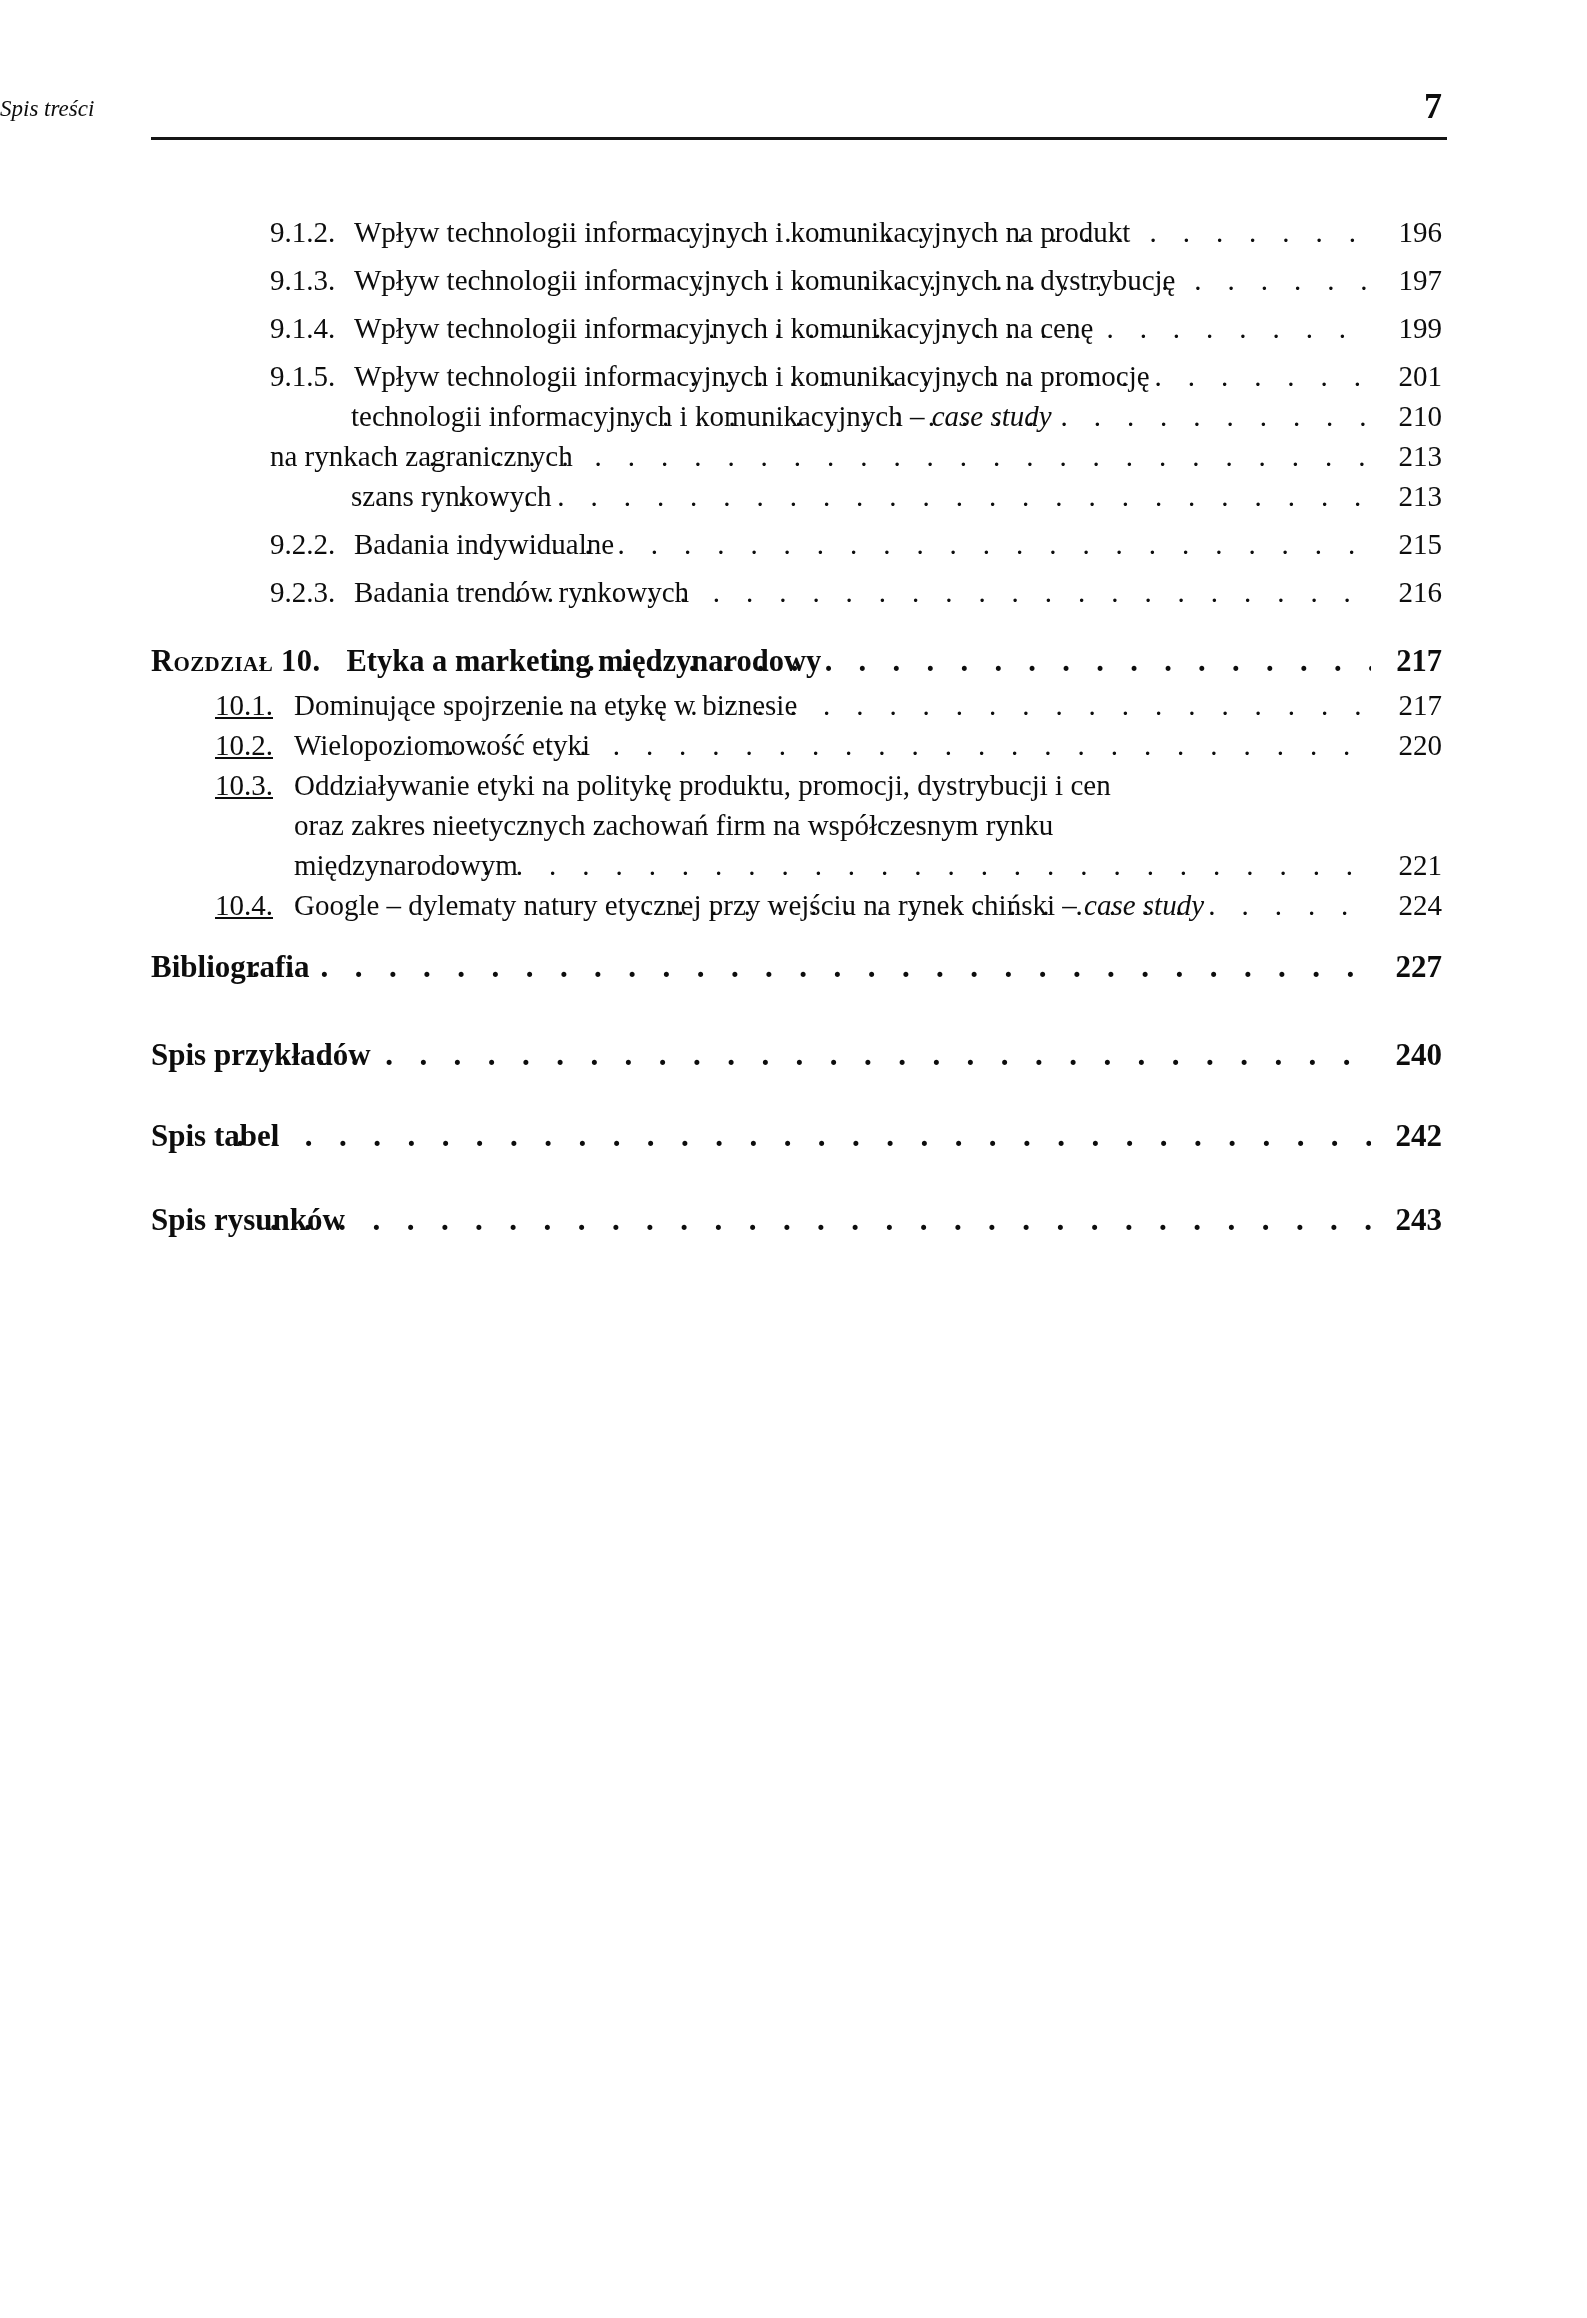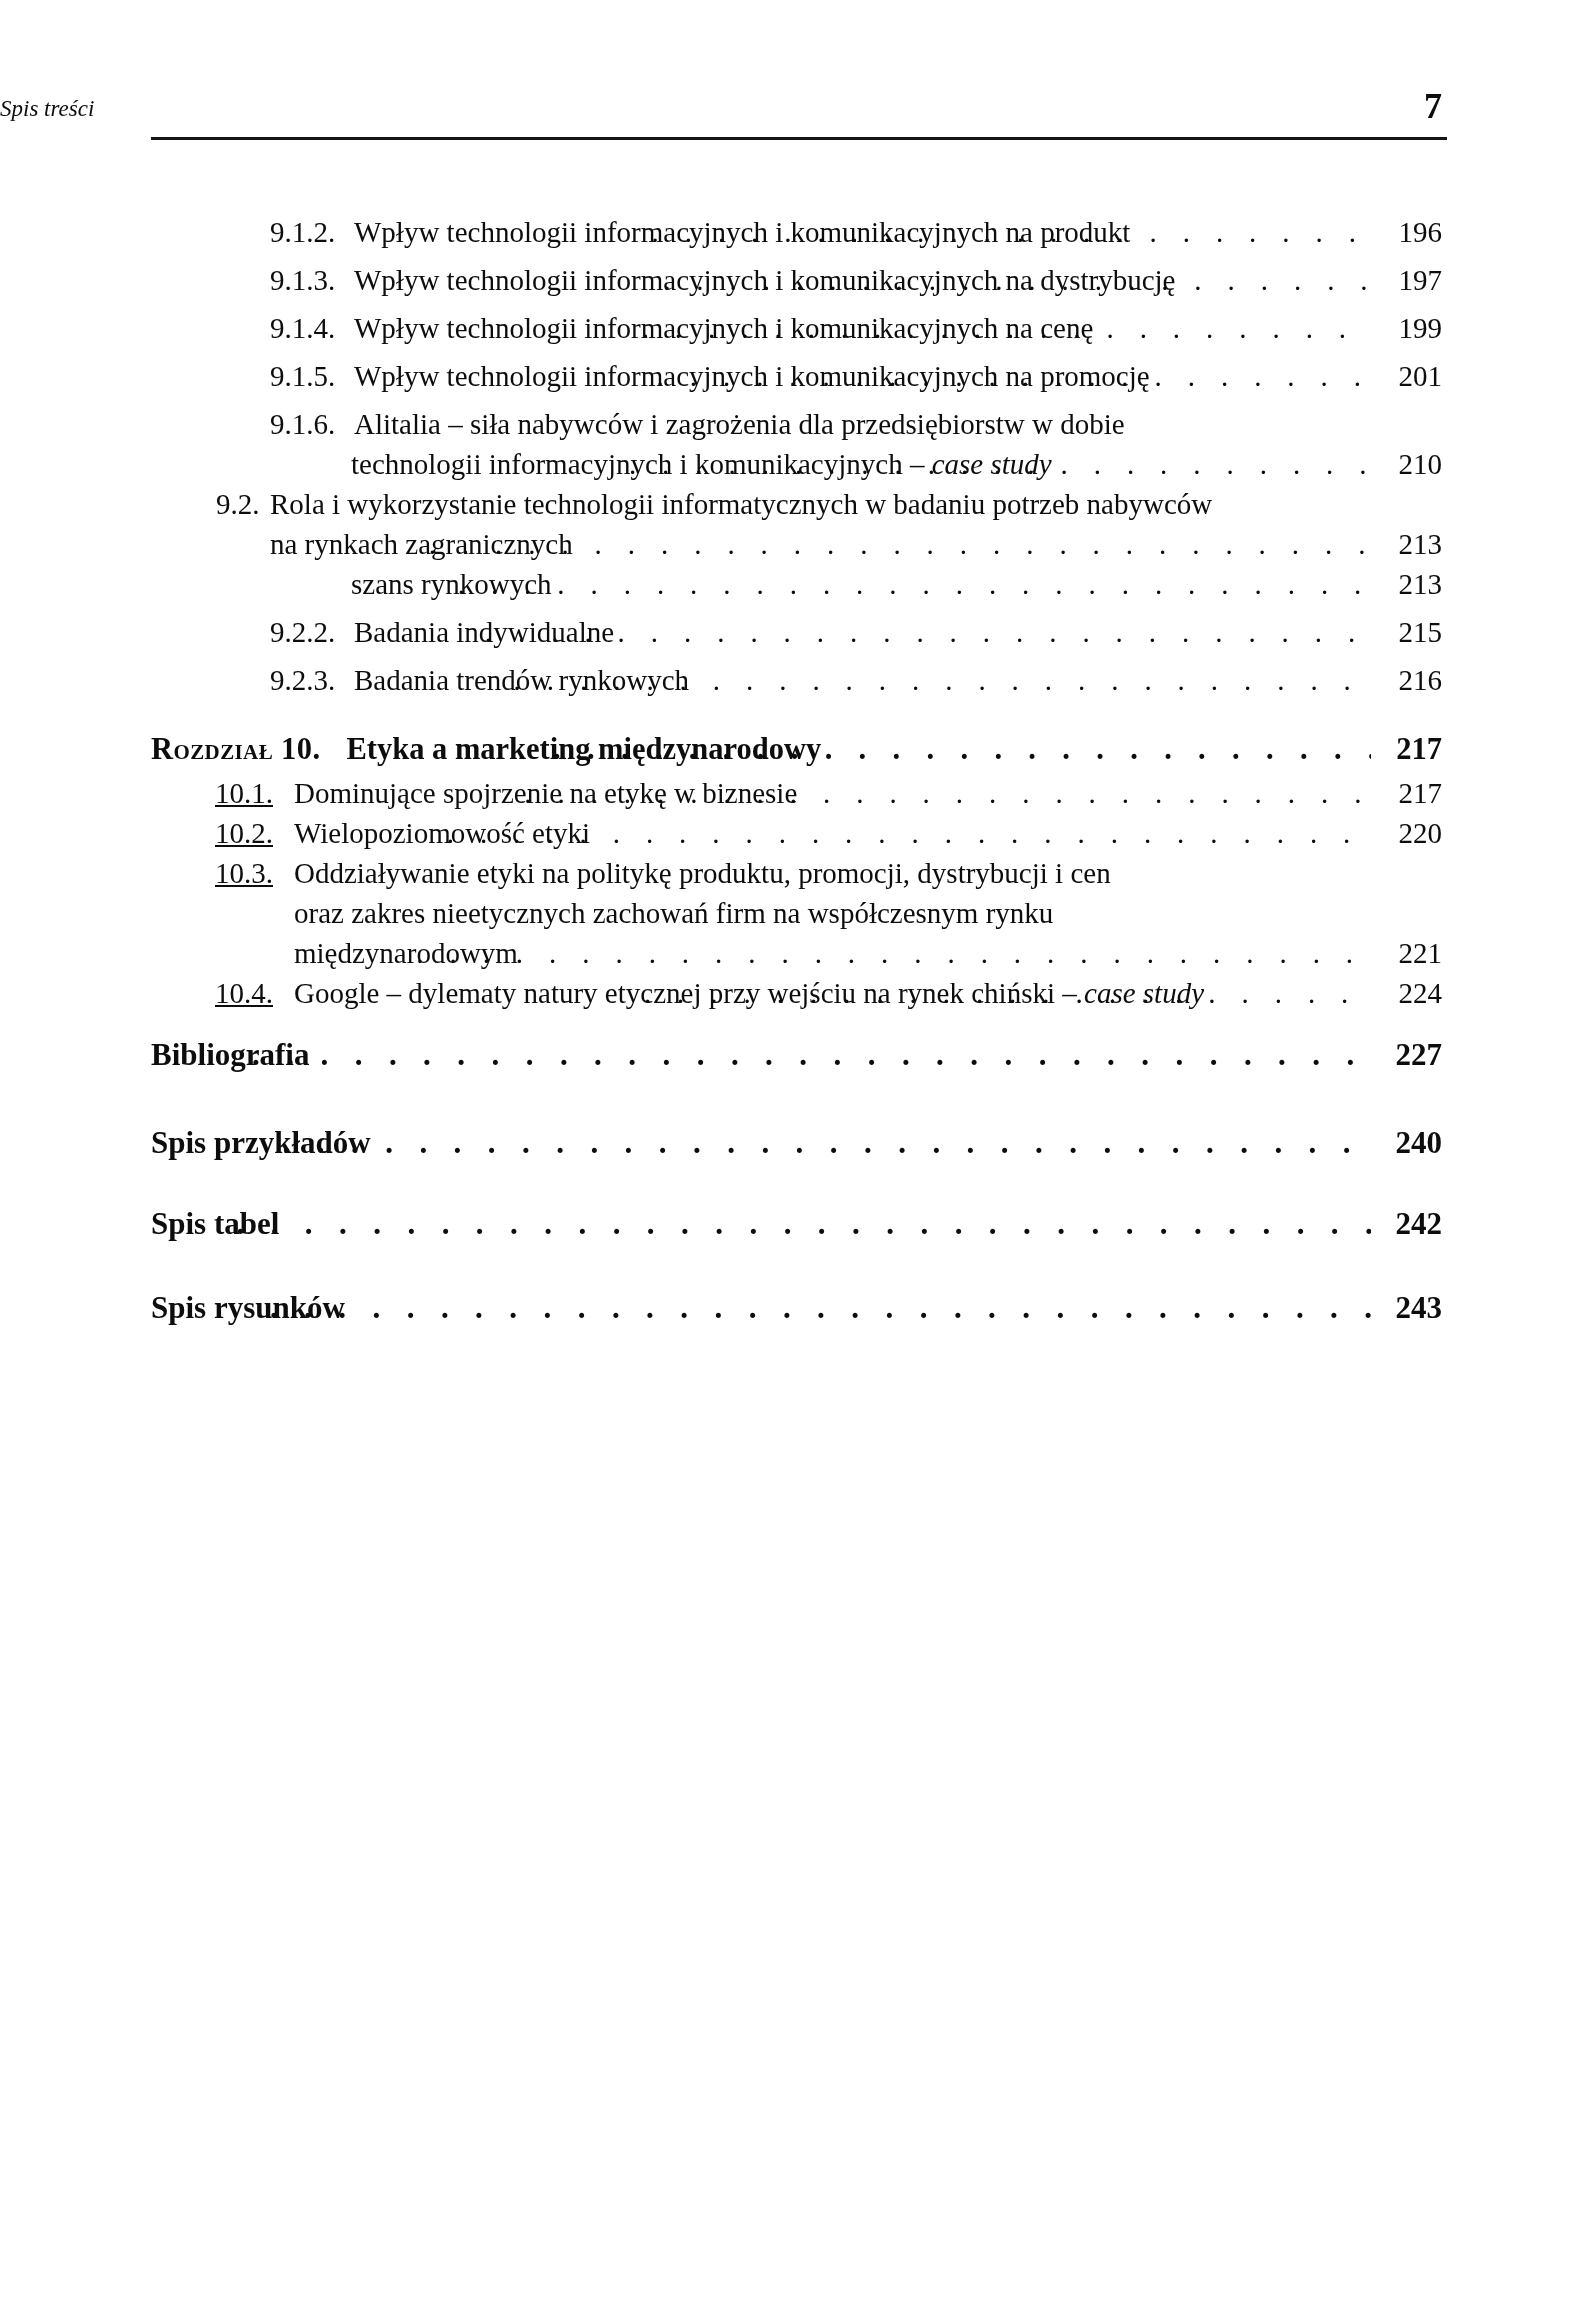--- a/index.html
+++ b/index.html
@@ -134,32 +134,24 @@
         <span class="txt">Wpływ technologii informacyjnych i komunikacyjnych na cenę</span>
         <span class="leader"></span>
         <span class="pg">199</span>
       </div>
       <div class="row l3">
         <span class="num">9.1.5.</span>
         <span class="txt">Wpływ technologii informacyjnych i komunikacyjnych na promocję</span>
         <span class="leader"></span>
         <span class="pg">201</span>
       </div>
-      <div class="row l3">
-        <span class="num">9.1.6.</span>
-        <span class="txt">Alitalia – siła nabywców i zagrożenia dla przedsiębiorstw w dobie</span>
-      </div>
       <div class="row l3c">
         <span class="txt">technologii informacyjnych i komunikacyjnych – <em>case study</em></span>
         <span class="leader"></span>
         <span class="pg">210</span>
-      </div>
-      <div class="row l2">
-        <span class="num">9.2.</span>
-        <span class="txt">Rola i wykorzystanie technologii informatycznych w badaniu potrzeb nabywców</span>
       </div>
       <div class="row l2c">
         <span class="txt">na rynkach zagranicznych</span>
         <span class="leader"></span>
         <span class="pg">213</span>
       </div>
       <div class="row l3c">
         <span class="txt">szans rynkowych</span>
         <span class="leader"></span>
         <span class="pg">213</span>

